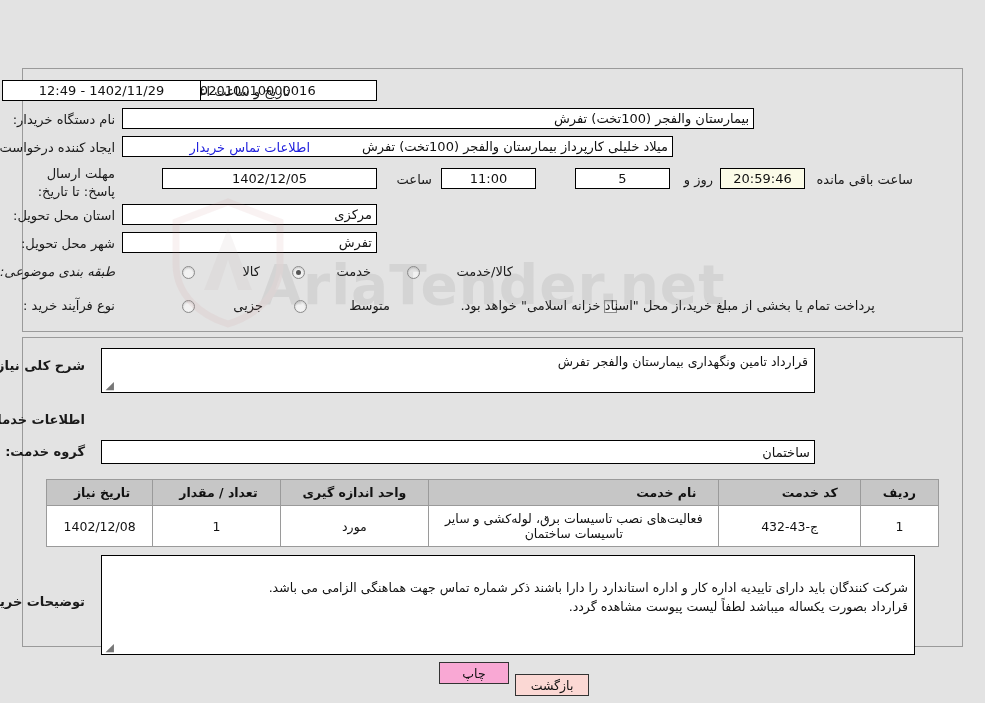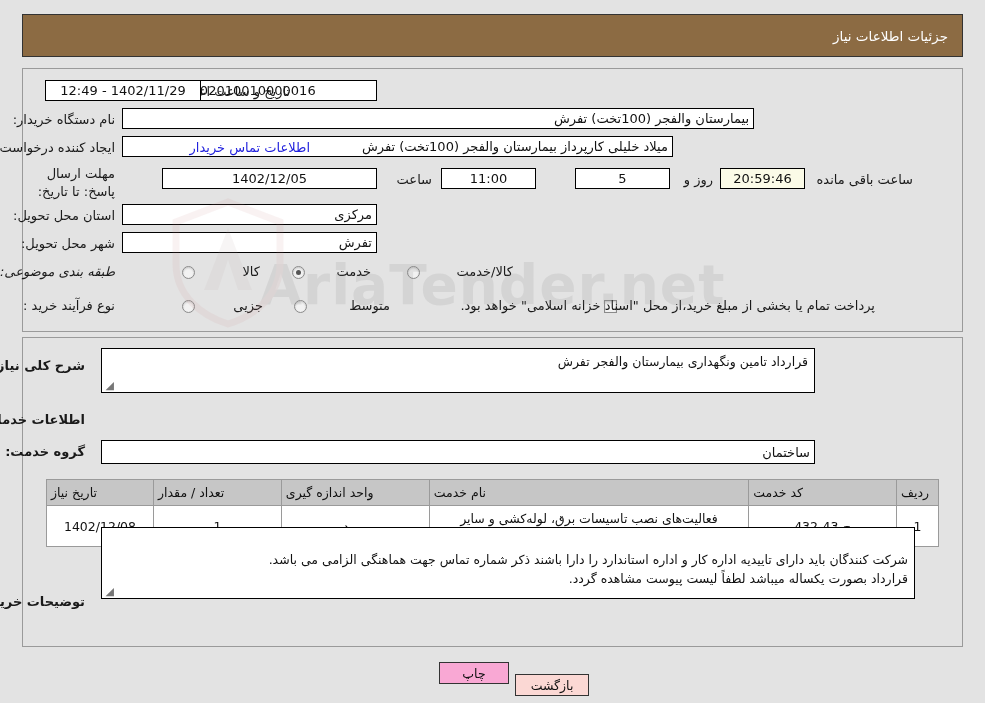--- a/index.html
+++ b/index.html
@@ -133,24 +133,24 @@
   
   table.grid {
     position: absolute;
     border-collapse: collapse;
     font-size: 12.5px;
     direction: rtl;
   }
   table.grid th {
     background: #c6c6c6;
     border: 1px solid #9a9a9a;
-    font-weight: normal;
-    color: #111;
-    padding: 5px 4px;
-    text-align: left;
+    font-weight: bold;
+    color: #111;
+    padding: 5px 22px;
+    text-align: right;
     white-space: nowrap;
   }
   table.grid td {
     background: #ffffff;
     border: 1px solid #9a9a9a;
     color: #111;
     padding: 5px 6px;
     text-align: center;
     vertical-align: middle;
   }
@@ -197,31 +197,28 @@
     left: 168px; top: 8px;
     width: 120px; height: 130px;
     opacity: .65;
   }
 </style>
 </head>
 <body>
 
 <div id="root">
 
-  <div class="header-bar">
-    <div class="header-title">جزئیات اطلاعات نیاز</div>
-  </div>
 
   <div class="panel" id="panel-top"></div>
 
   <div class="lbl" style="right:870px; top:84px;">شماره نیاز:</div>
   <div class="box c" style="right:608px; top:80px; width:255px;">1102010010000016</div>
 
   <div class="lbl" style="right:695px; top:84px; text-align:right;">تاریخ و ساعت اعلان عمومی:</div>
-  <div class="box c" style="right:784px; top:80px; width:156px; left:auto;">1402/11/29 - 12:49</div>
+  <div class="box c" style="right:784px; top:80px; width:199px; left:auto;">1402/11/29 - 12:49</div>
 
   <div class="lbl" style="right:870px; top:112px;">نام دستگاه خریدار:</div>
   <div class="box r" style="right:231px; top:108px; width:632px;">بیمارستان والفجر (100تخت) تفرش</div>
 
   <div class="lbl" style="right:870px; top:140px;">ایجاد کننده درخواست:</div>
   <div class="box r" style="right:312px; top:136px; width:551px;">میلاد خلیلی کارپرداز بیمارستان والفجر (100تخت) تفرش</div>
   <div class="link" style="right:675px; top:140px;margin-left:16px;">اطلاعات تماس خریدار</div>
 
   <div class="lbl" style="right:870px; top:165px; width:90px; white-space:normal; line-height:1.35;">مهلت ارسال پاسخ: تا تاریخ:</div>
   <div class="box c" style="right:608px; top:168px; width:215px;">1402/12/05</div>
@@ -306,21 +303,21 @@
         <td>ج-43-432</td>
         <td>فعالیت‌های نصب تاسیسات برق، لوله‌کشی و سایر تاسیسات ساختمان</td>
         <td>مورد</td>
         <td>1</td>
         <td>1402/12/08</td>
       </tr>
     </tbody>
   </table>
 
   <div class="lbl b" style="right:900px; top:594px;">توضیحات خریدار:</div>
-  <div class="ta" style="right:70px; top:527px; width:814px; height:72px; white-space:pre-line;">
+  <div class="ta" style="right:70px; top:555px; width:814px; height:100px; white-space:pre-line;">
     <span>شرکت کنندگان باید دارای تاییدیه اداره کار و اداره استاندارد را دارا باشند ذکر شماره تماس جهت هماهنگی الزامی می باشد.
 قرارداد بصورت یکساله میباشد لطفاً لیست پیوست مشاهده گردد.</span>
     <span class="grip">◢</span>
   </div>
 
   <div class="btn print" style="right:476px; top:662px; width:70px;">چاپ</div>
   <div class="btn back" style="right:396px; top:662px; width:74px;">بازگشت</div>
 
 </div>
 

